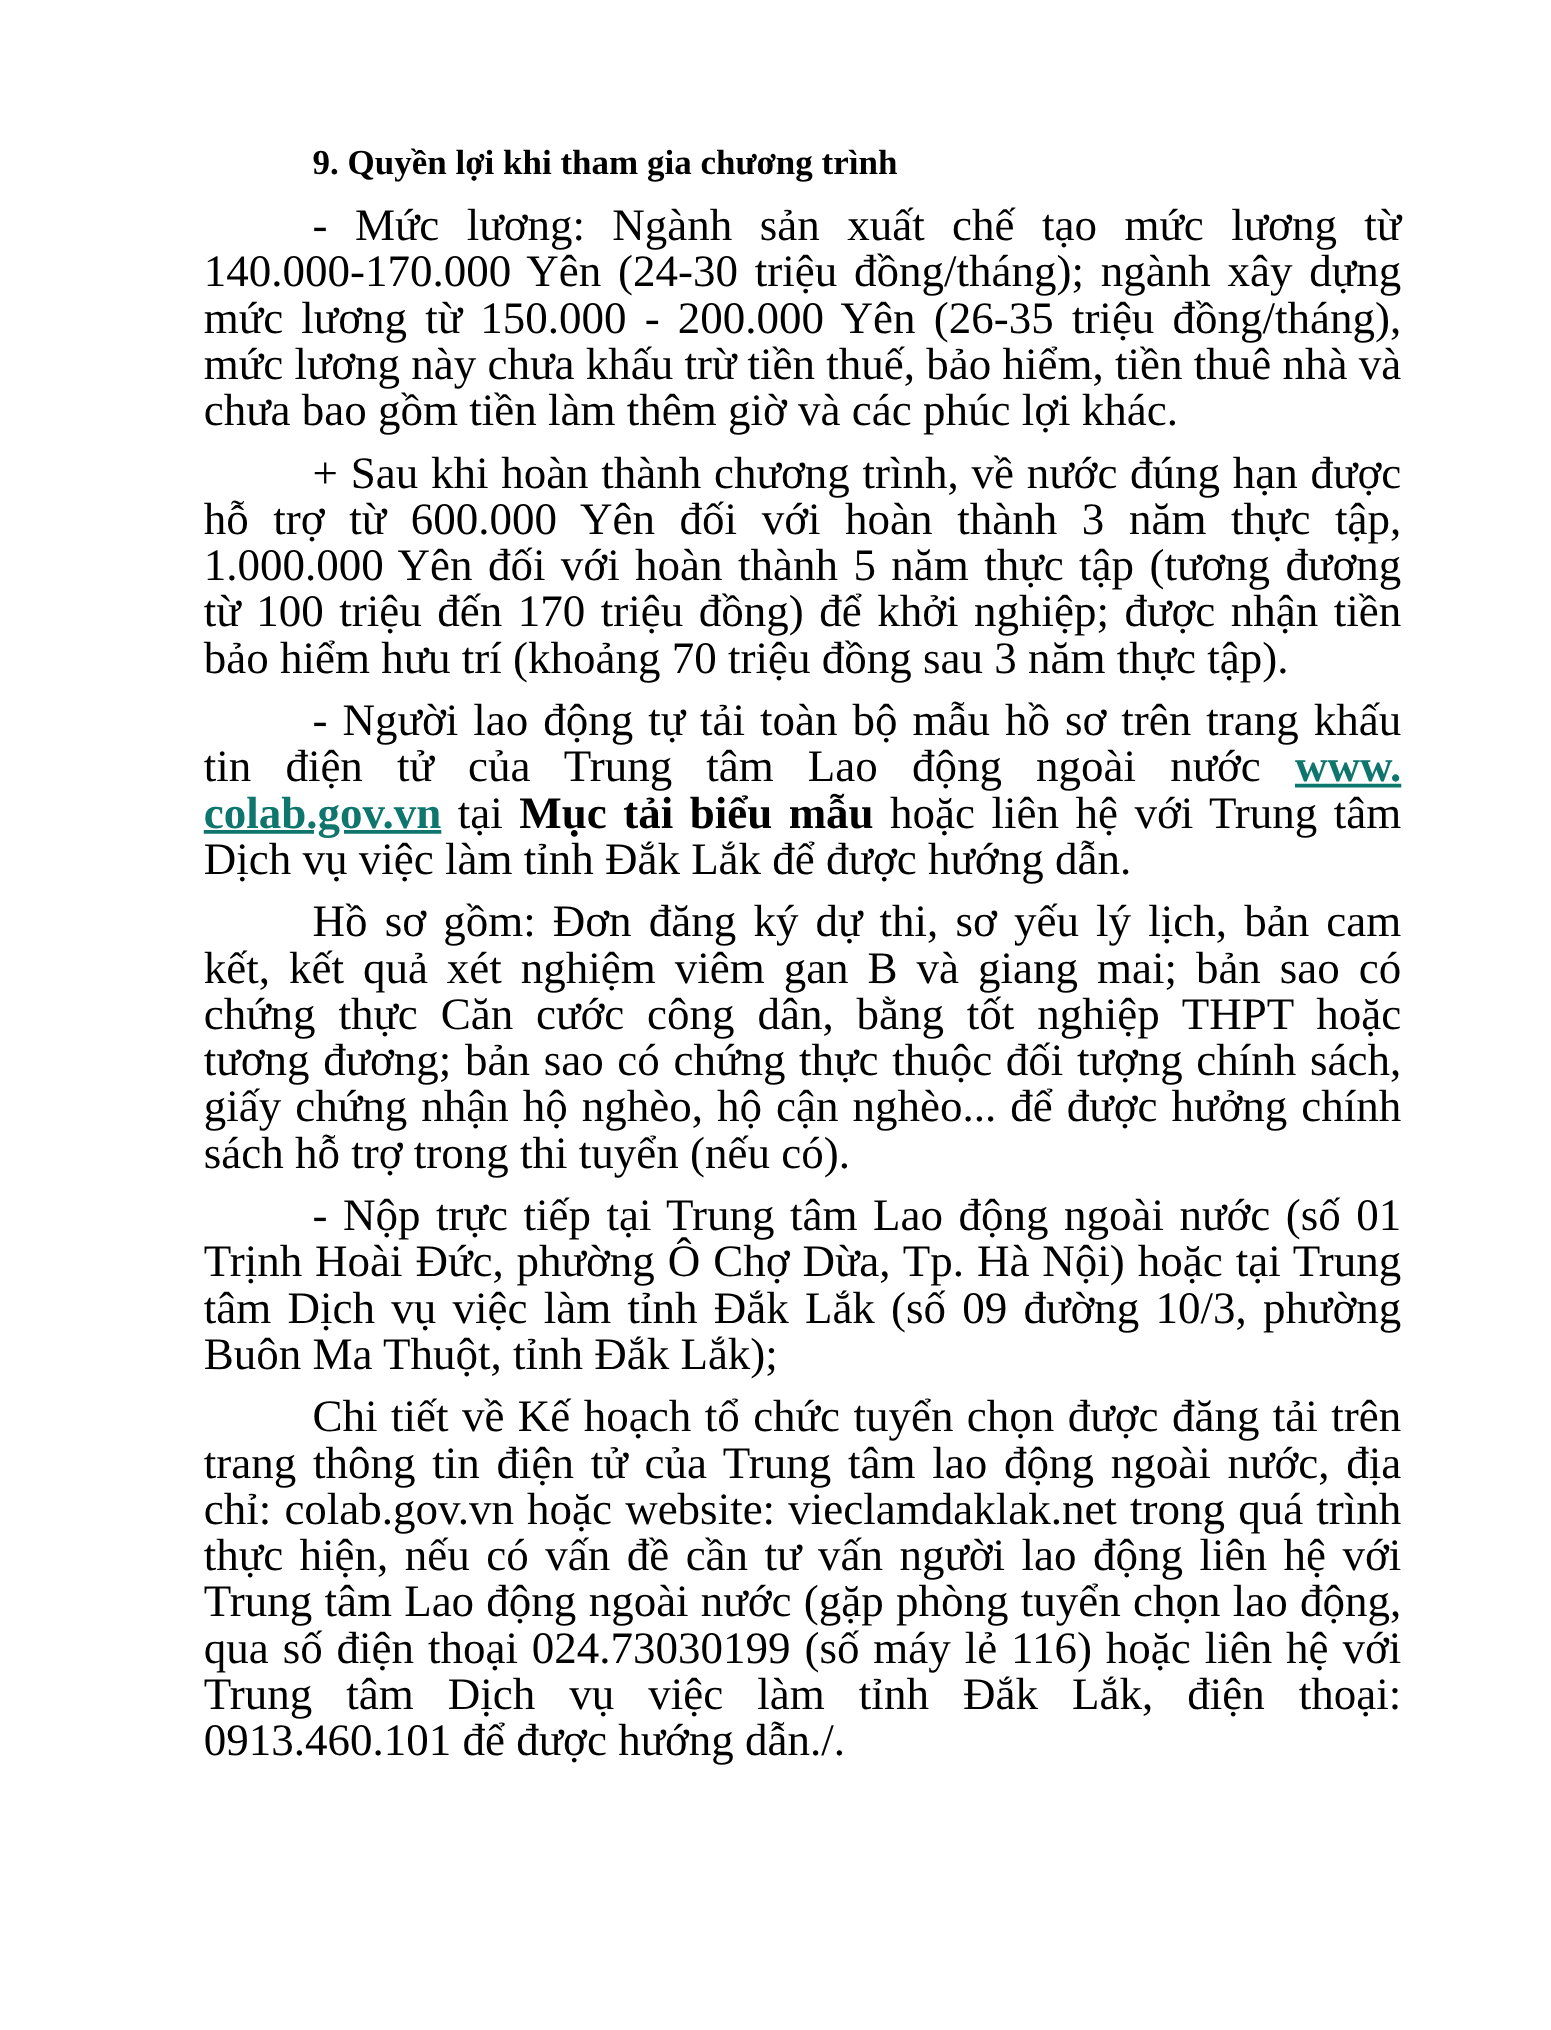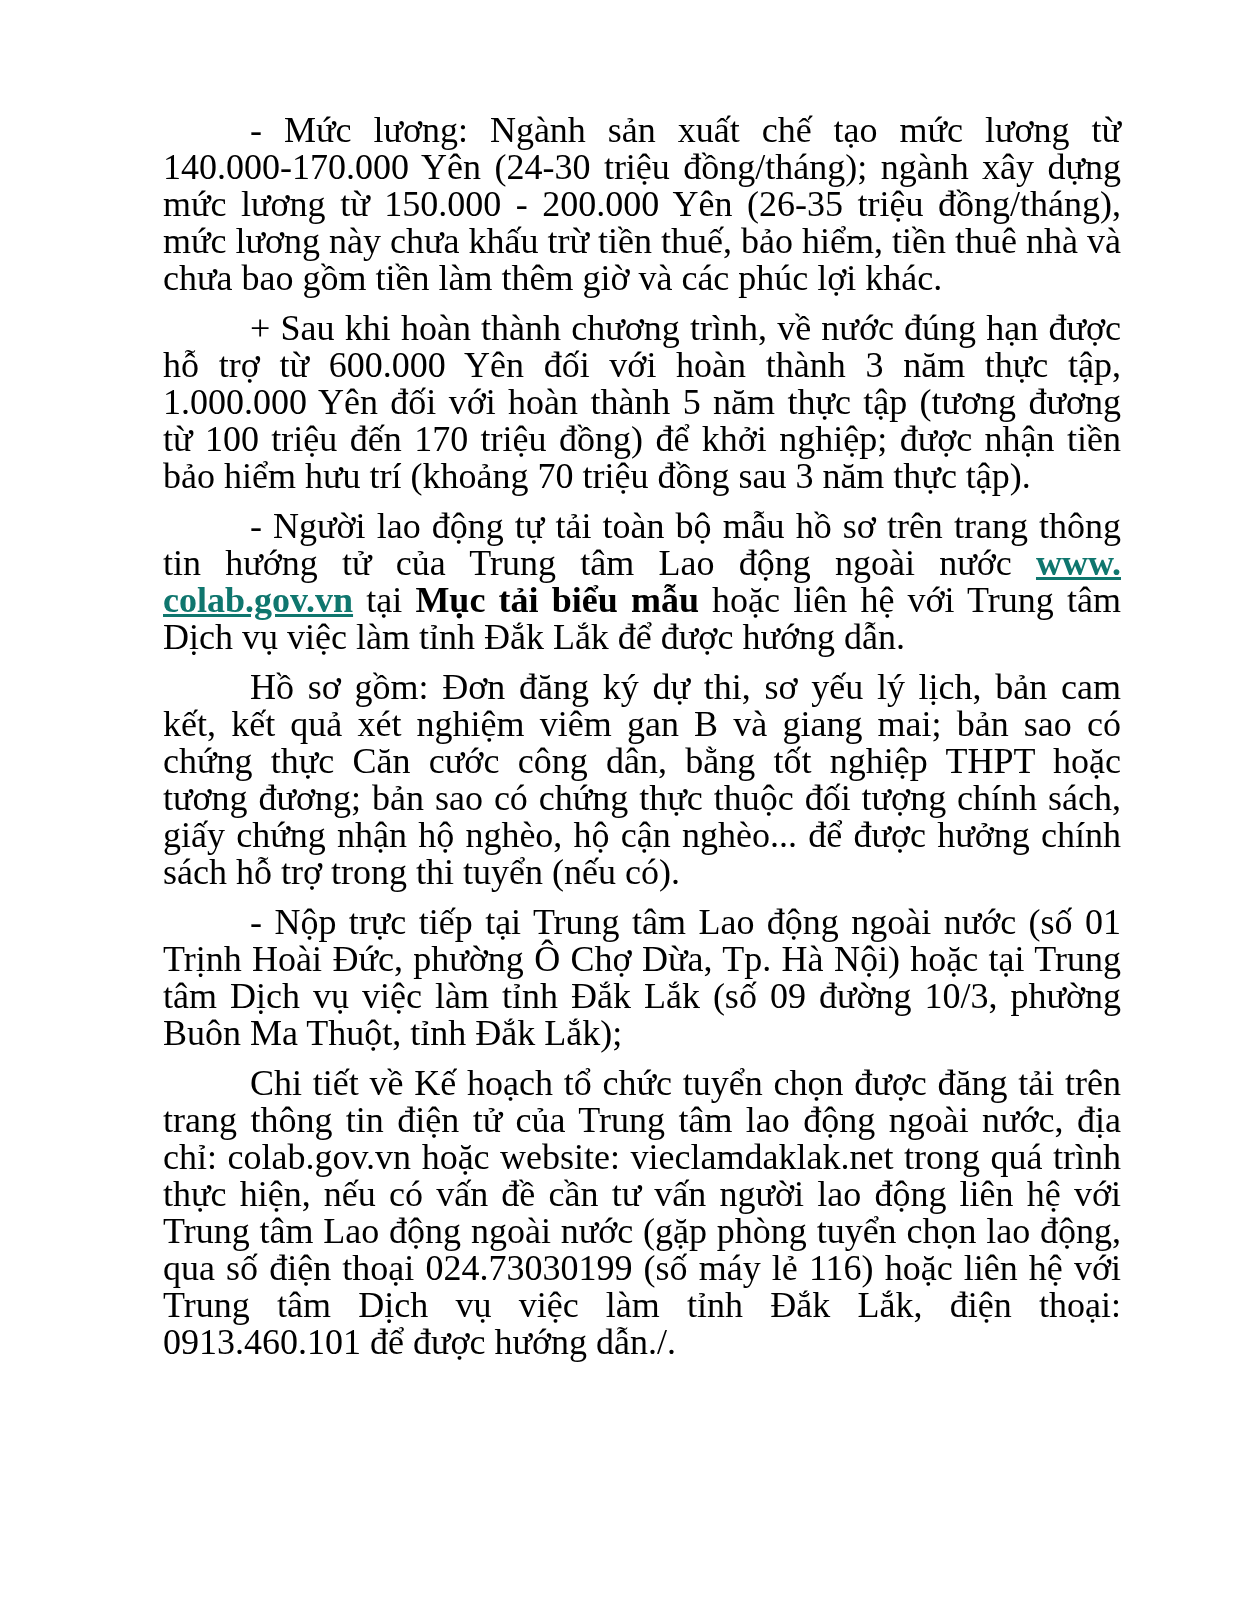--- a/index.html
+++ b/index.html
@@ -45,20 +45,21 @@
     text-decoration: underline;
     color: #0f766e;
     cursor: pointer;
   }
 </style>
 </head>
 <body>
 
 <div class="page">
   <div class="doc" id="doc">
+      <p class="heading"><span>9. Quyền lợi khi tham gia chương trình</span></p>
       <p class="para"><span>- Mức lương: Ngành sản xuất chế tạo mức lương từ 140.000-170.000 Yên (24-30 triệu đồng/tháng); ngành xây dựng mức lương từ 150.000 - 200.000 Yên (26-35 triệu đồng/tháng), mức lương này chưa khấu trừ tiền thuế, bảo hiểm, tiền thuê nhà và chưa bao gồm tiền làm thêm giờ và các phúc lợi khác.</span></p>
       <p class="para"><span>+ Sau khi hoàn thành chương trình, về nước đúng hạn được hỗ trợ từ 600.000 Yên đối với hoàn thành 3 năm thực tập, 1.000.000 Yên đối với hoàn thành 5 năm thực tập (tương đương từ 100 triệu đến 170 triệu đồng) để khởi nghiệp; được nhận tiền bảo hiểm hưu trí (khoảng 70 triệu đồng sau 3 năm thực tập).</span></p>
-      <p class="para"><span>- Người lao động tự tải toàn bộ mẫu hồ sơ trên trang thông tin hướng tử của Trung tâm Lao động ngoài nước </span><span class="link">www. colab.gov.vn</span><span> tại </span><span class="bold">Mục tải biểu mẫu</span><span> hoặc liên hệ với Trung tâm Dịch vụ việc làm tỉnh Đắk Lắk để được hướng dẫn.</span></p>
+      <p class="para"><span>- Người lao động tự tải toàn bộ mẫu hồ sơ trên trang khấu tin điện tử của Trung tâm Lao động ngoài nước </span><span class="link">www. colab.gov.vn</span><span> tại </span><span class="bold">Mục tải biểu mẫu</span><span> hoặc liên hệ với Trung tâm Dịch vụ việc làm tỉnh Đắk Lắk để được hướng dẫn.</span></p>
       <p class="para"><span>Hồ sơ gồm: Đơn đăng ký dự thi, sơ yếu lý lịch, bản cam kết, kết quả xét nghiệm viêm gan B và giang mai; bản sao có chứng thực Căn cước công dân, bằng tốt nghiệp THPT hoặc tương đương; bản sao có chứng thực thuộc đối tượng chính sách, giấy chứng nhận hộ nghèo, hộ cận nghèo... để được hưởng chính sách hỗ trợ trong thi tuyển (nếu có).</span></p>
       <p class="para"><span>- Nộp trực tiếp tại Trung tâm Lao động ngoài nước (số 01 Trịnh Hoài Đức, phường Ô Chợ Dừa, Tp. Hà Nội) hoặc tại Trung tâm Dịch vụ việc làm tỉnh Đắk Lắk (số 09 đường 10/3, phường Buôn Ma Thuột, tỉnh Đắk Lắk);</span></p>
       <p class="para"><span>Chi tiết về Kế hoạch tổ chức tuyển chọn được đăng tải trên trang thông tin điện tử của Trung tâm lao động ngoài nước, địa chỉ: colab.gov.vn hoặc website: vieclamdaklak.net trong quá trình thực hiện, nếu có vấn đề cần tư vấn người lao động liên hệ với Trung tâm Lao động ngoài nước (gặp phòng tuyển chọn lao động, qua số điện thoại 024.73030199 (số máy lẻ 116) hoặc liên hệ với Trung tâm Dịch vụ việc làm tỉnh Đắk Lắk, điện thoại: 0913.460.101 để được hướng dẫn./.</span></p>
     </div>
 </div>
 
 </body></html>

